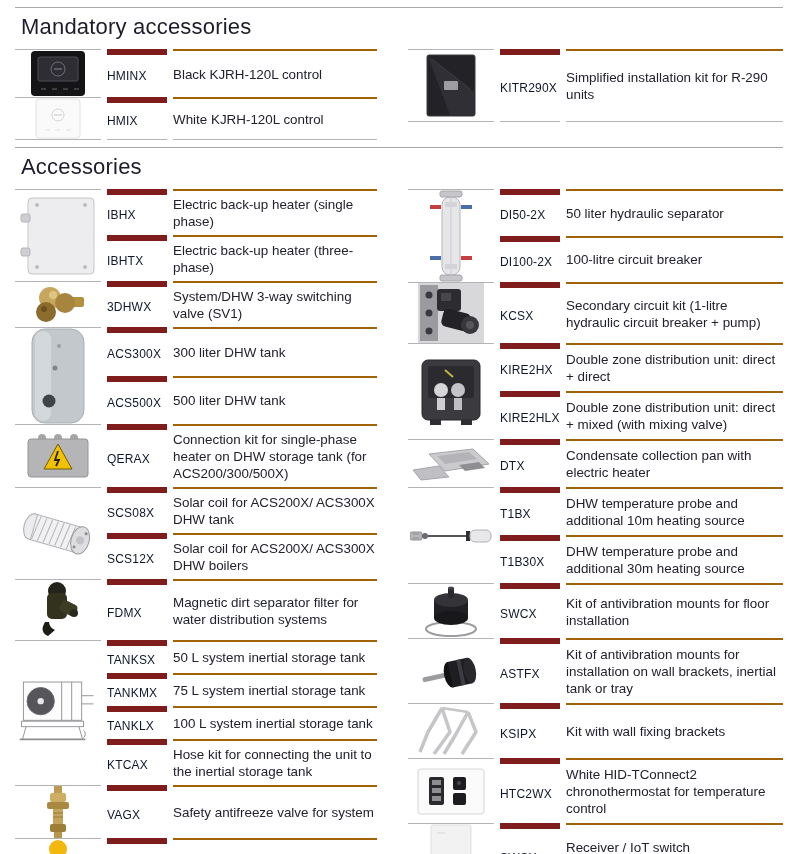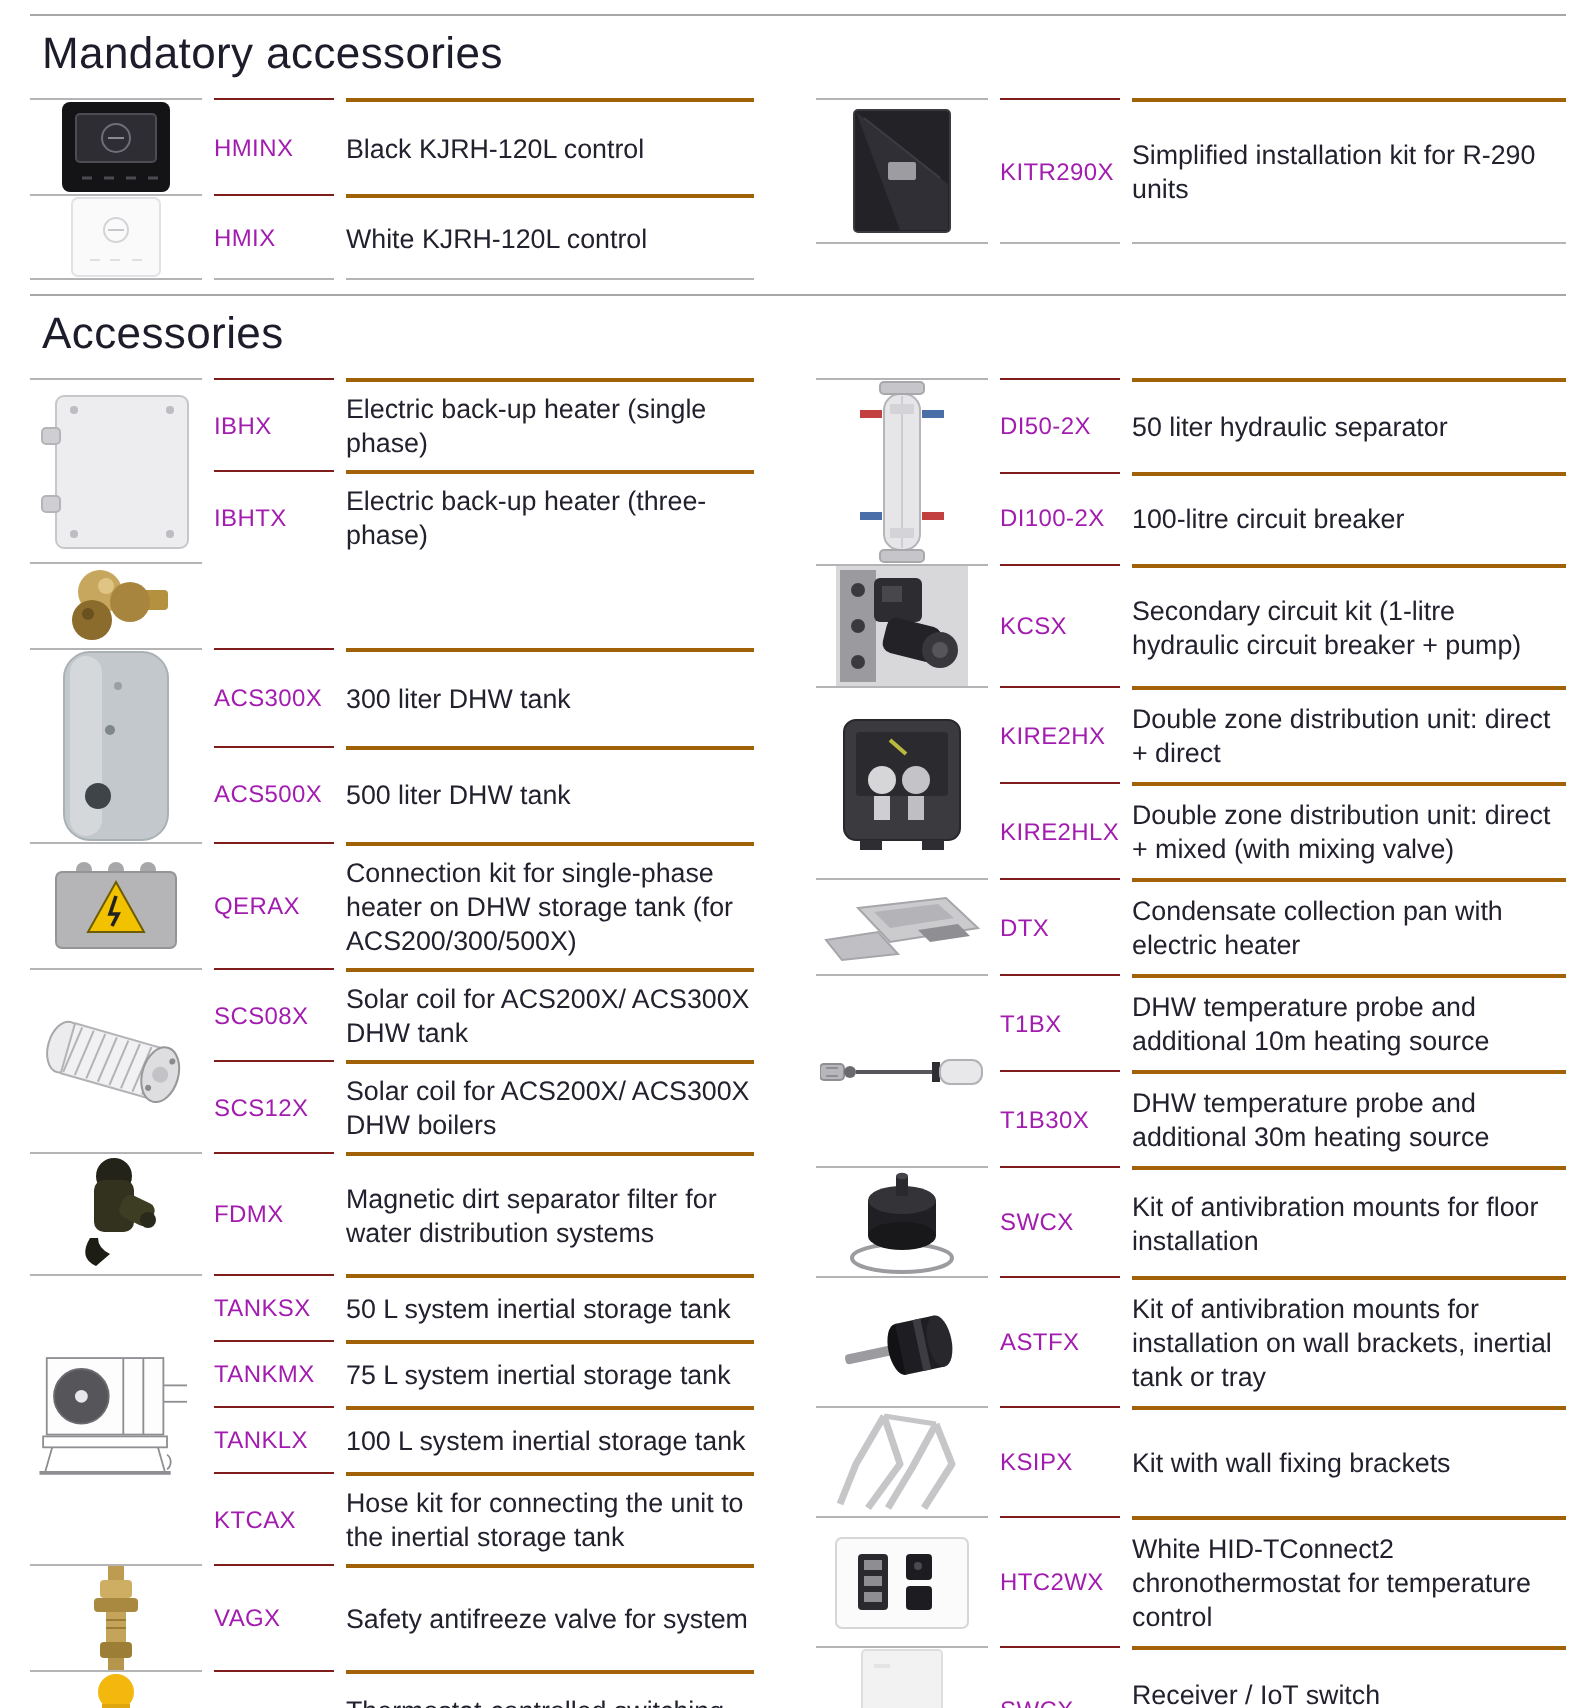--- a/index.html
+++ b/index.html
@@ -34,23 +34,23 @@
     flex: 0 0 86px; width: 86px;
     border-top: 1px solid #b4b4b7;
     display: flex; align-items: center; justify-content: center;
     overflow: hidden;
   }
   .img-cell svg { max-width: 82px; }
   .rows { flex: 1; display: flex; flex-direction: column; }
   .row { display: flex; column-gap: 6px; flex: 1; }
   .code-cell {
     flex: 0 0 60px; width: 60px;
-    border-top: 1px solid #7f1d1d;
+    border-top: 6px solid #7f1d1d;
     display: flex; align-items: center;
-    font-size: 12px; color: #a21caf; letter-spacing: 0.2px;
+    font-size: 12px; color: #0f172a; letter-spacing: 0.2px;
   }
   .desc-cell {
     flex: 1;
     border-top: 2px solid #a16207;
     display: flex; align-items: center;
     font-size: 13.4px; line-height: 17px; color: #22222f;
     padding: 5px 0; min-height: 33px;
   }
 
   
@@ -172,20 +172,26 @@
           <div class="group">
             <div class="img-cell">
               <svg width="56" height="42" viewBox="0 0 56 42">
                 <rect x="40" y="13" width="14" height="10" rx="2" fill="#b4913f"></rect>
                 <circle cx="20" cy="14" r="11" fill="#c7a75d"></circle>
                 <circle cx="35" cy="19" r="10" fill="#a8853f"></circle>
                 <circle cx="16" cy="28" r="10" fill="#8c6c2c"></circle>
                 <circle cx="23" cy="11" r="4" fill="#e0c483"></circle>
                 <circle cx="14" cy="25" r="3" fill="#6b5120"></circle>
               </svg>
+            </div>
+            <div class="rows">
+              <div class="row">
+                <div class="code-cell">3DHWX</div>
+                <div class="desc-cell">System/DHW 3-way switching valve (SV1)</div>
+              </div>
             </div>
           </div>
           <div class="group">
             <div class="img-cell">
               <svg width="56" height="96" viewBox="0 0 56 96">
                 <rect x="2" y="1" width="52" height="94" rx="13" fill="#c2c8cb" stroke="#aab1b5"></rect>
                 <rect x="5" y="3" width="16" height="90" rx="8" fill="#d8dcde" opacity="0.8"></rect>
                 <circle cx="19" cy="73" r="6.5" fill="#3e4447"></circle>
                 <circle cx="25" cy="40" r="2.5" fill="#7f878b"></circle>
                 <circle cx="29" cy="18" r="2" fill="#99a1a5"></circle>

